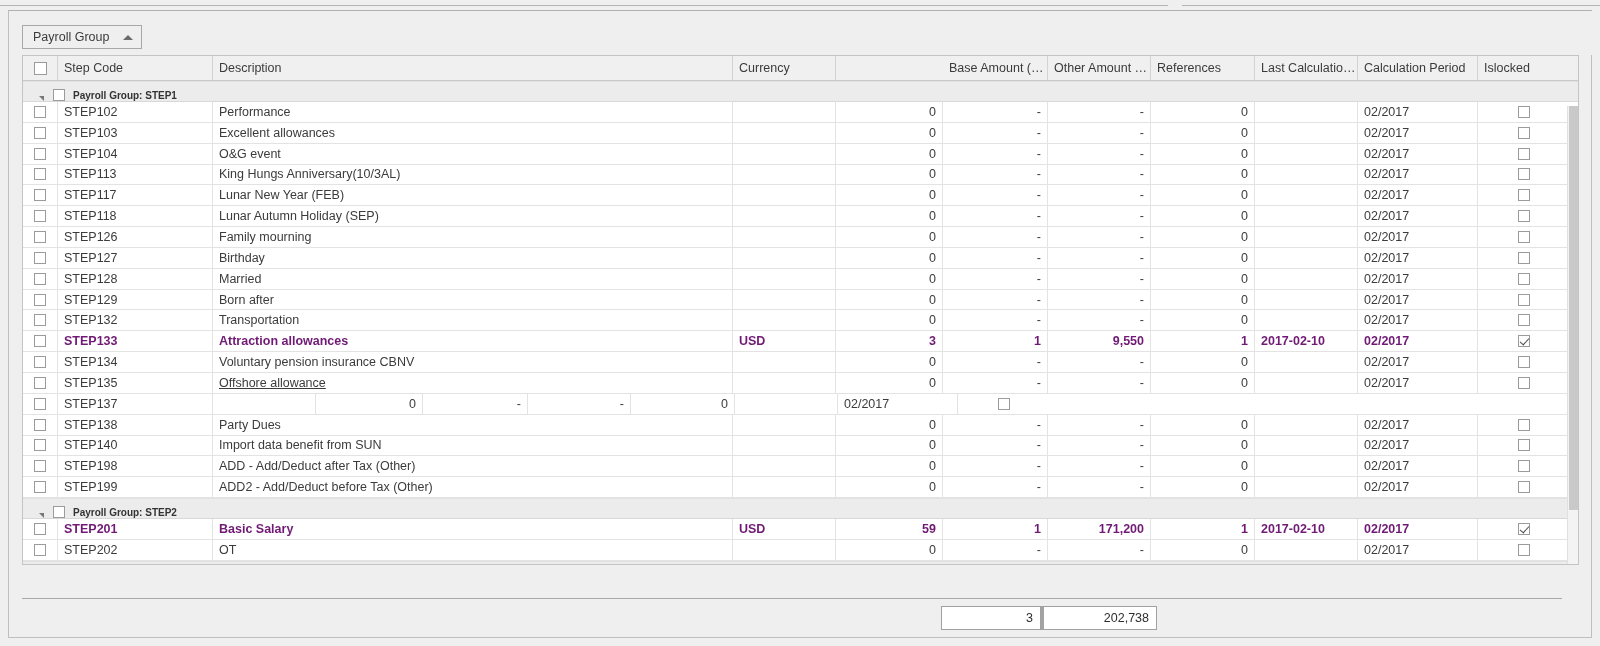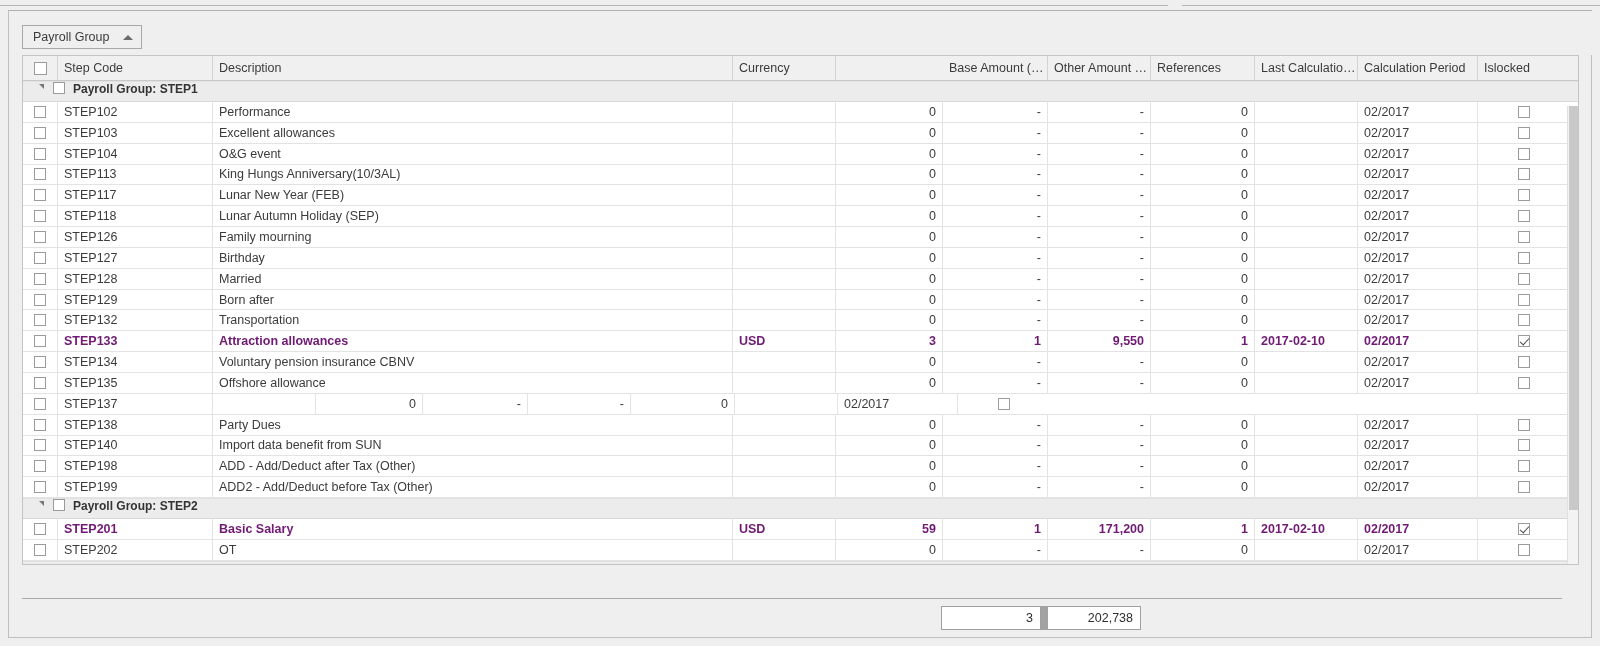--- a/index.html
+++ b/index.html
@@ -133,27 +133,27 @@
     white-space: nowrap;
   }
   .cell.sel { justify-content: center; padding: 0; border-right: 1px solid #e3e3e3; }
   .cell.num { justify-content: flex-end; }
   .cell.chk { justify-content: center; padding: 0; border-right: none; }
 
   .row.hl .cell { color: #701a75; font-weight: bold; }
 
   
   .grow {
-    display: flex; align-items: flex-start;
+    display: flex; align-items: flex-end;
     height: 21px;
     background: #ececec;
     border-bottom: 1px solid #d8d8d8;
     border-top: 1px solid #e2e2e2;
     padding-left: 16px;
-    font-size: 12px;
+    font-size: 10px;
     font-weight: bold;
     color: #333333;
   }
   .grow .expander {
     width: 0; height: 0;
     border-top: 5px solid transparent;
     border-bottom: 5px solid transparent;
     border-right: 5px solid #777;
     margin-right: 9px;
     cursor: pointer;
@@ -220,21 +220,21 @@
     height: 24px;
     background: #ffffff;
     border: 1px solid #a0a0a0;
     display: flex; align-items: center;
     justify-content: flex-end;
     padding: 0 7px;
     font-size: 12.5px;
     color: #2e2e2e;
   }
   .sum-box.b1 { width: 100px; }
-  .sum-box.b2 { width: 100px; border-left: 7px solid #a3a3a3; }
+  .sum-box.b2 { width: 116px; border-left: 3px solid #a3a3a3; }
 </style>
 </head>
 <body>
 
 <div id="app">
 
   <div class="top-strip">
     <div class="top-strip-line-left"></div>
     <div class="top-strip-nub"></div>
     <div class="top-strip-line-right"></div>
@@ -511,21 +511,21 @@
               <div class="cell" style="width: 120px; flex: 0 0 120px;">02/2017</div>
               <div class="cell chk" style="width: 91px; flex: 0 0 91px;">
                 <span class="cb"></span>
               </div>
             </div>
             <div class="row">
               <div class="cell sel" style="width: 35px; flex: 0 0 35px;">
                 <span class="cb"></span>
               </div>
               <div class="cell" style="width: 155px; flex: 0 0 155px;">STEP135</div>
-              <div class="cell" style="width: 520px; flex: 0 0 520px;">Offshore allowance</div>
+              <div class="cell" style="width: 520px; flex: 0 0 520px; text-decoration: underline;">Offshore allowance</div>
               <div class="cell" style="width: 103px; flex: 0 0 103px;"></div>
               <div class="cell num" style="width: 107px; flex: 0 0 107px;">0</div>
               <div class="cell num" style="width: 105px; flex: 0 0 105px;">-</div>
               <div class="cell num" style="width: 103px; flex: 0 0 103px;">-</div>
               <div class="cell num" style="width: 104px; flex: 0 0 104px;">0</div>
               <div class="cell" style="width: 103px; flex: 0 0 103px;"></div>
               <div class="cell" style="width: 120px; flex: 0 0 120px;">02/2017</div>
               <div class="cell chk" style="width: 91px; flex: 0 0 91px;">
                 <span class="cb"></span>
               </div>

